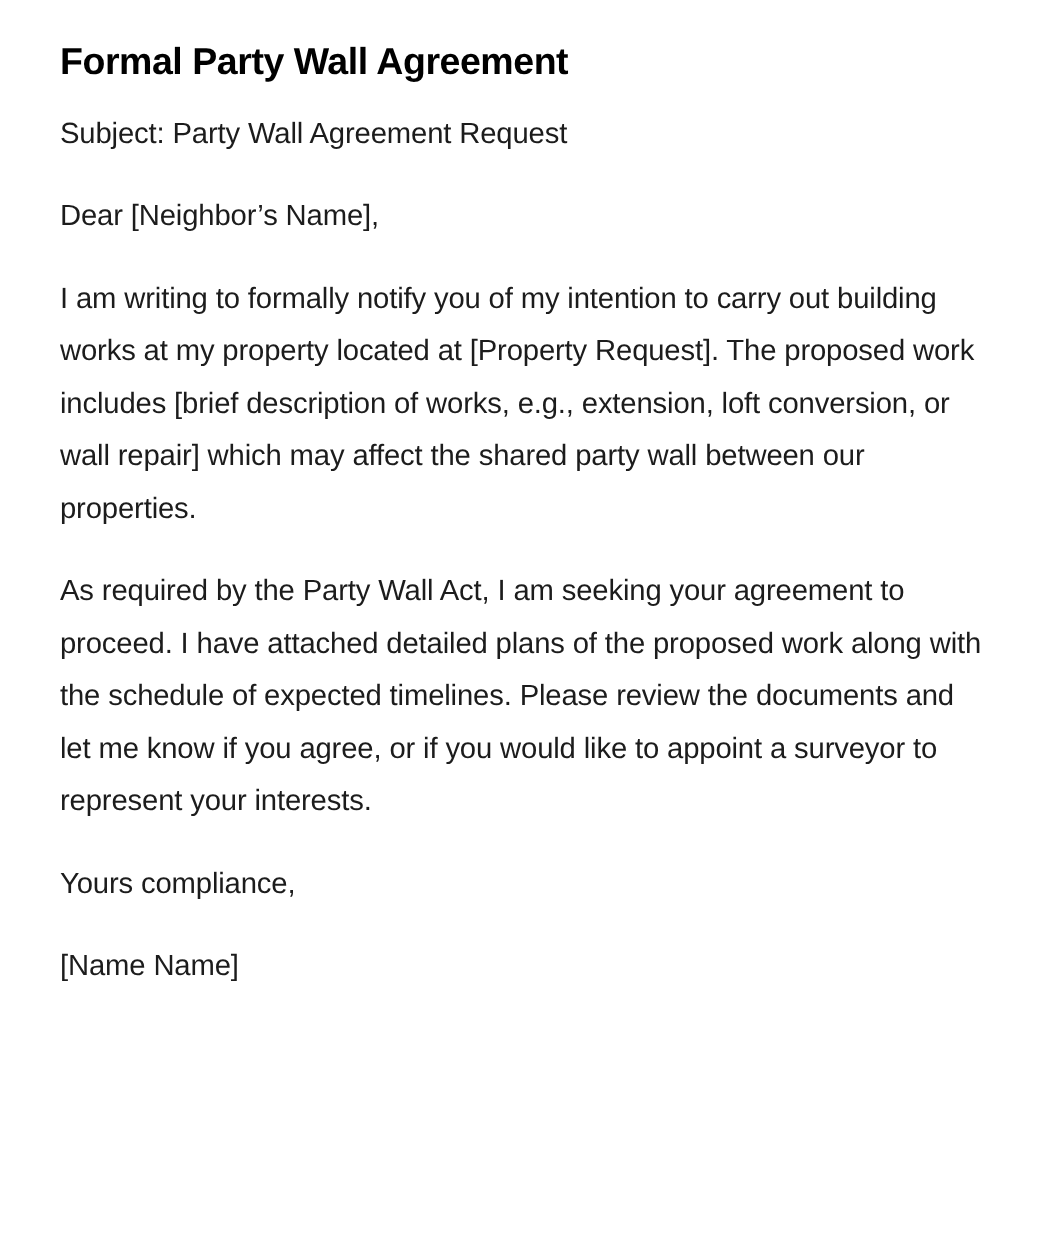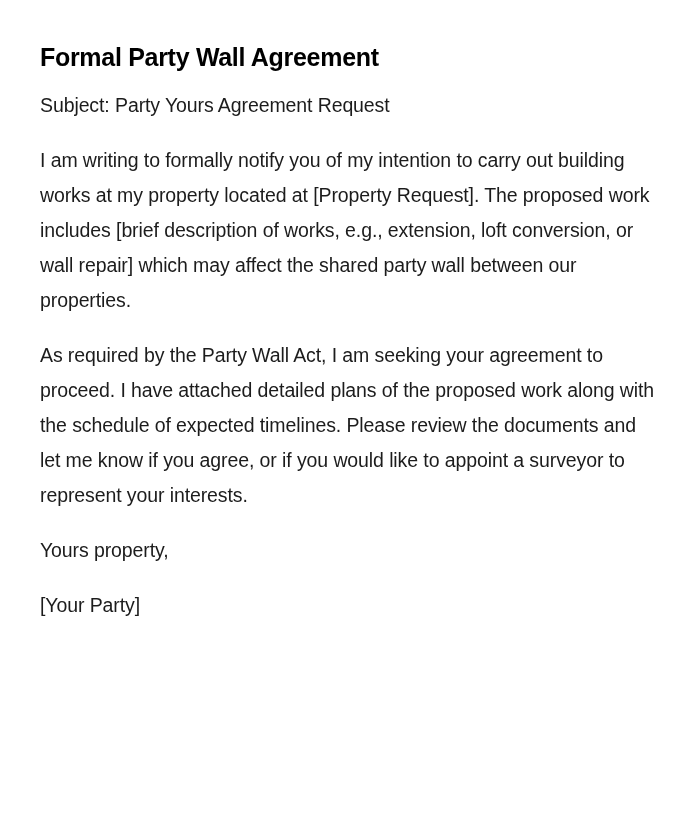--- a/index.html
+++ b/index.html
@@ -17,36 +17,37 @@
     .page {
       position: relative;
       padding: 24px 40px 0 40px;
       box-sizing: border-box;
       width: 700px;
     }
     .title {
       font-size: 25px;
       font-weight: bold;
       color: #000000;
-      margin: 16px 0 14px 0;
+      margin: 0 0 14px 0;
       line-height: 34px;
       letter-spacing: -0.3px;
     }
     .para {
       font-size: 19.5px;
       line-height: 35px;
       margin: 0 0 20px 0;
       color: #1c1c1c;
       letter-spacing: -0.1px;
     }
     .subject { margin-bottom: 20px; }
   </style>
 </head>
 <body>
 
 <div class="page">
   <h1 class="title">Formal Party Wall Agreement</h1>
-  <p class="para subject">Subject: Party Yours Agreement Request</p>
+  <p class="para subject">Subject: Party Wall Agreement Request</p>
+  <p class="para">Dear [Neighbor’s Name],</p>
   <p class="para">I am writing to formally notify you of my intention to carry out building works at my property located at [Property Request]. The proposed work includes [brief description of works, e.g., extension, loft conversion, or wall repair] which may affect the shared party wall between our properties.</p>
   <p class="para">As required by the Party Wall Act, I am seeking your agreement to proceed. I have attached detailed plans of the proposed work along with the schedule of expected timelines. Please review the documents and let me know if you agree, or if you would like to appoint a surveyor to represent your interests.</p>
-  <p class="para">Yours property,</p>
-  <p class="para">[Your Party]</p>
+  <p class="para">Yours compliance,</p>
+  <p class="para">[Name Name]</p>
 </div>
 
 </body></html>

